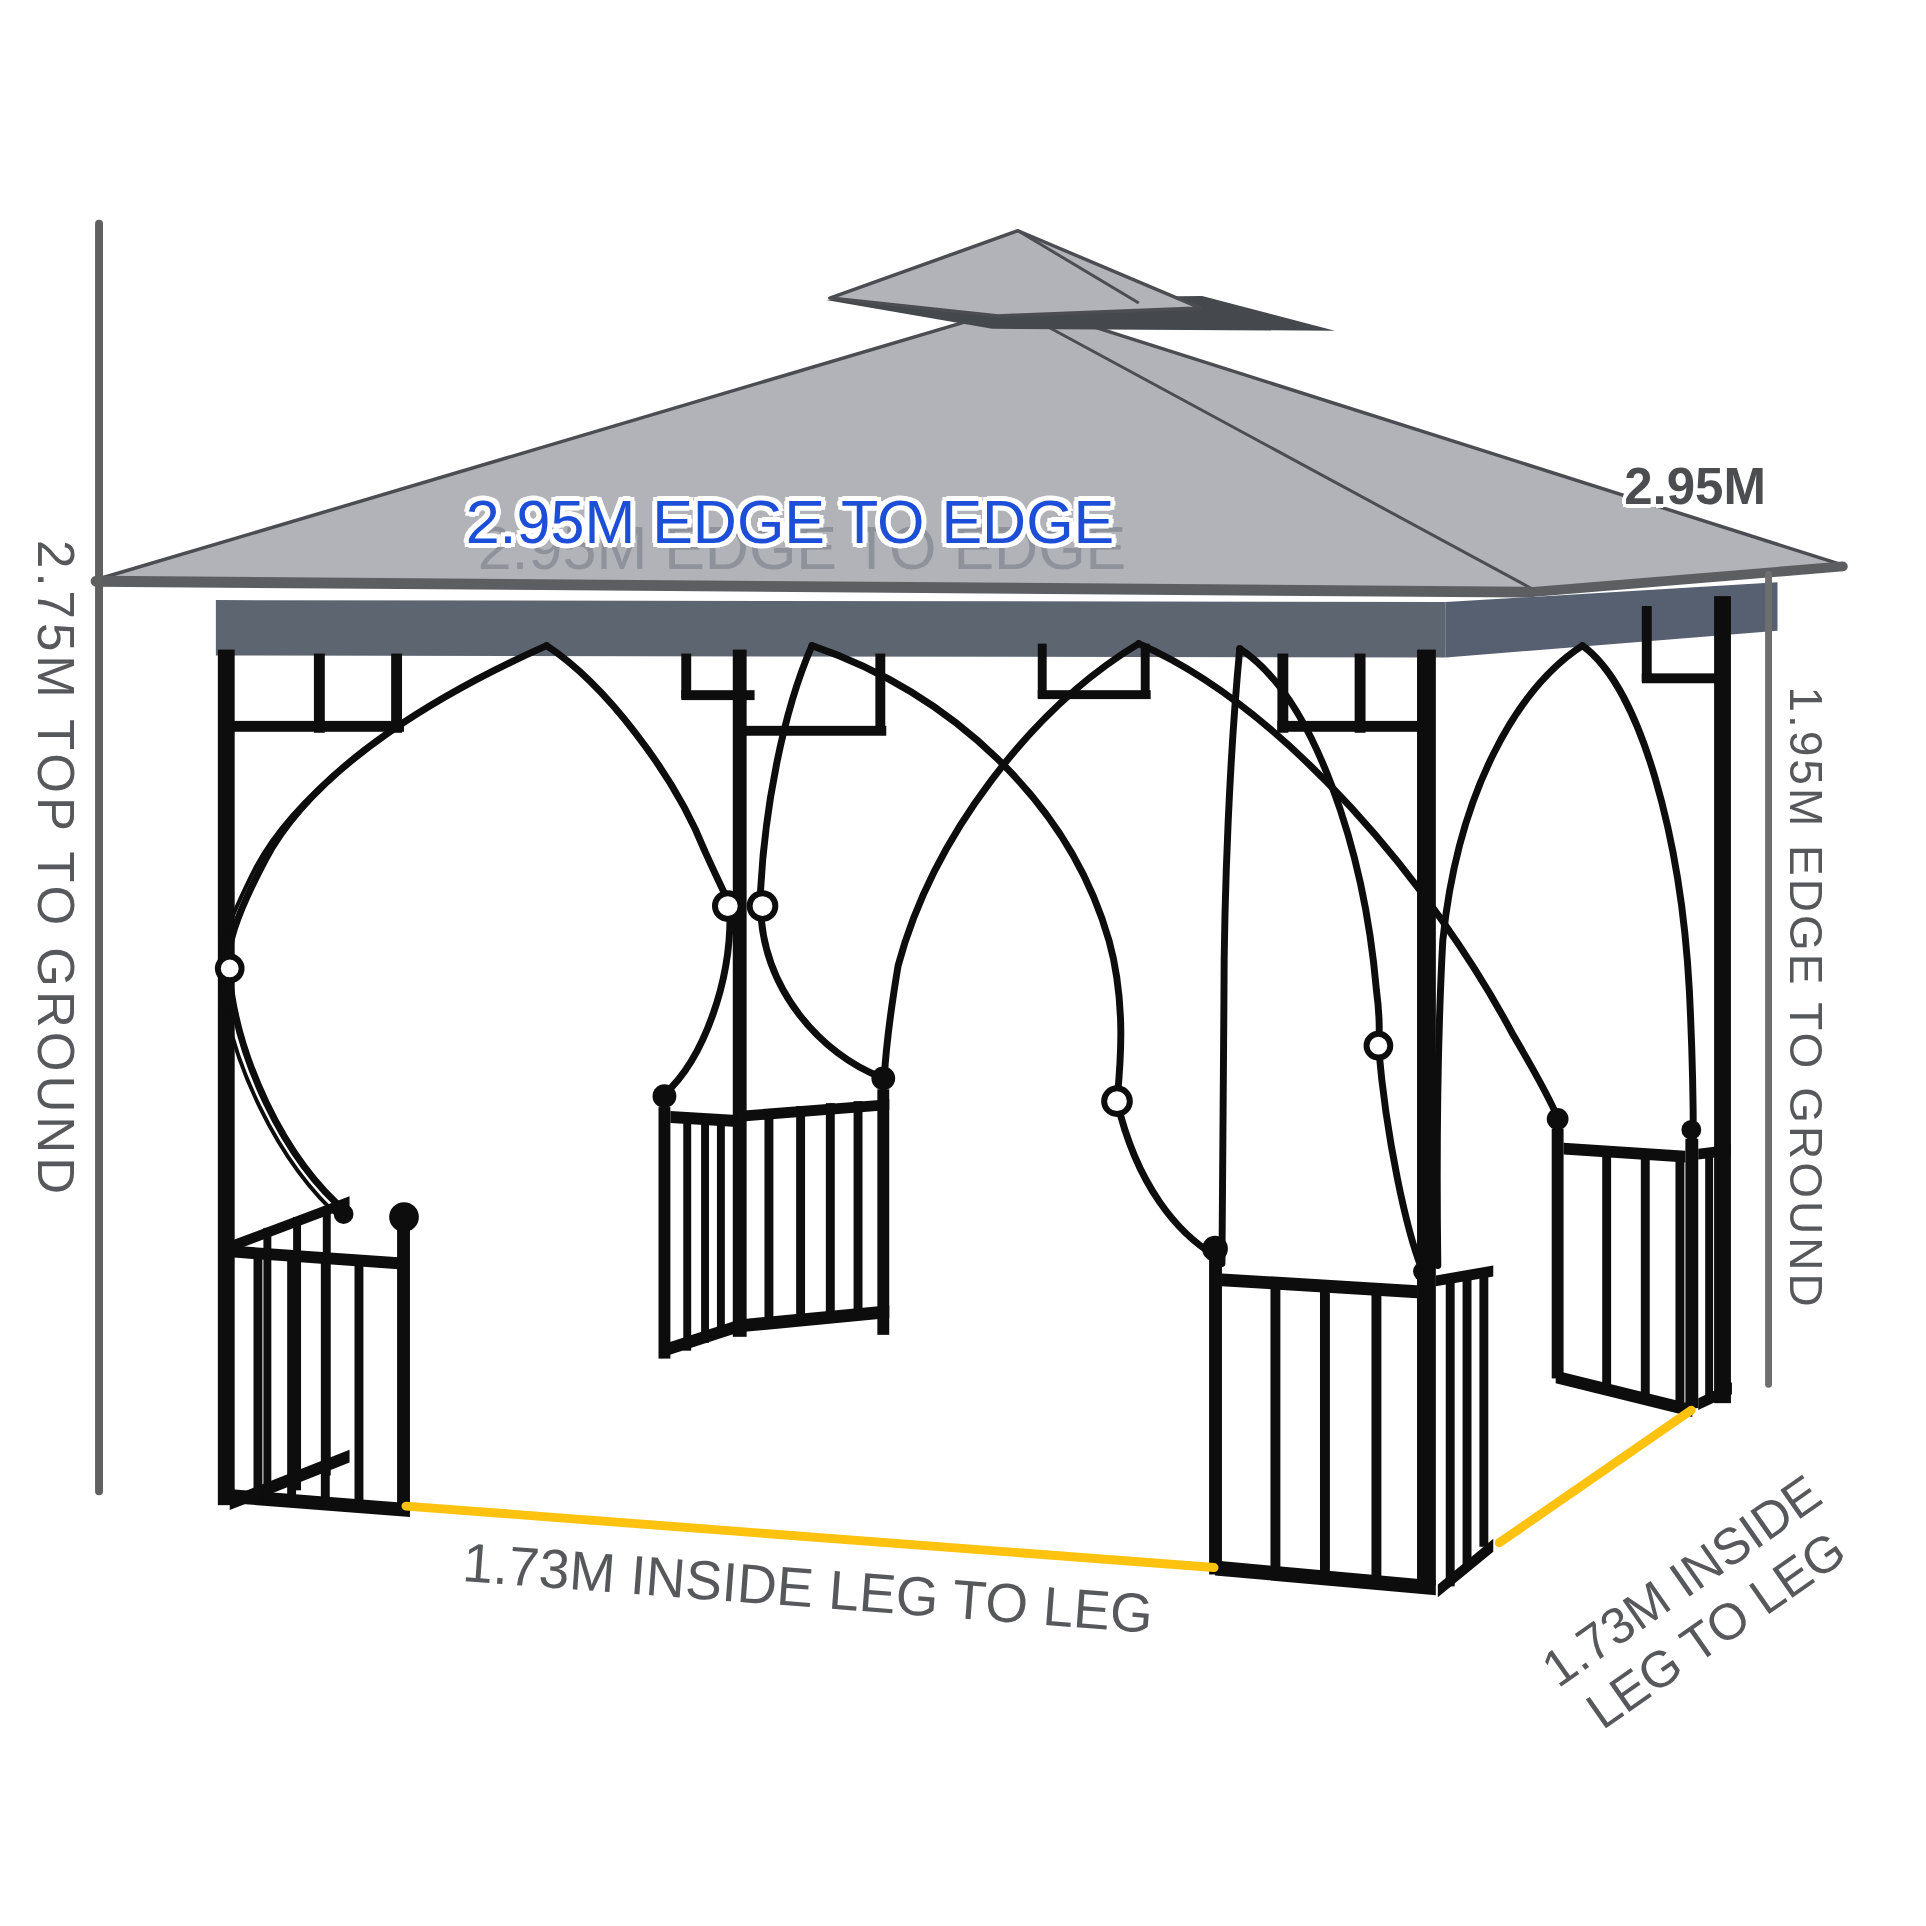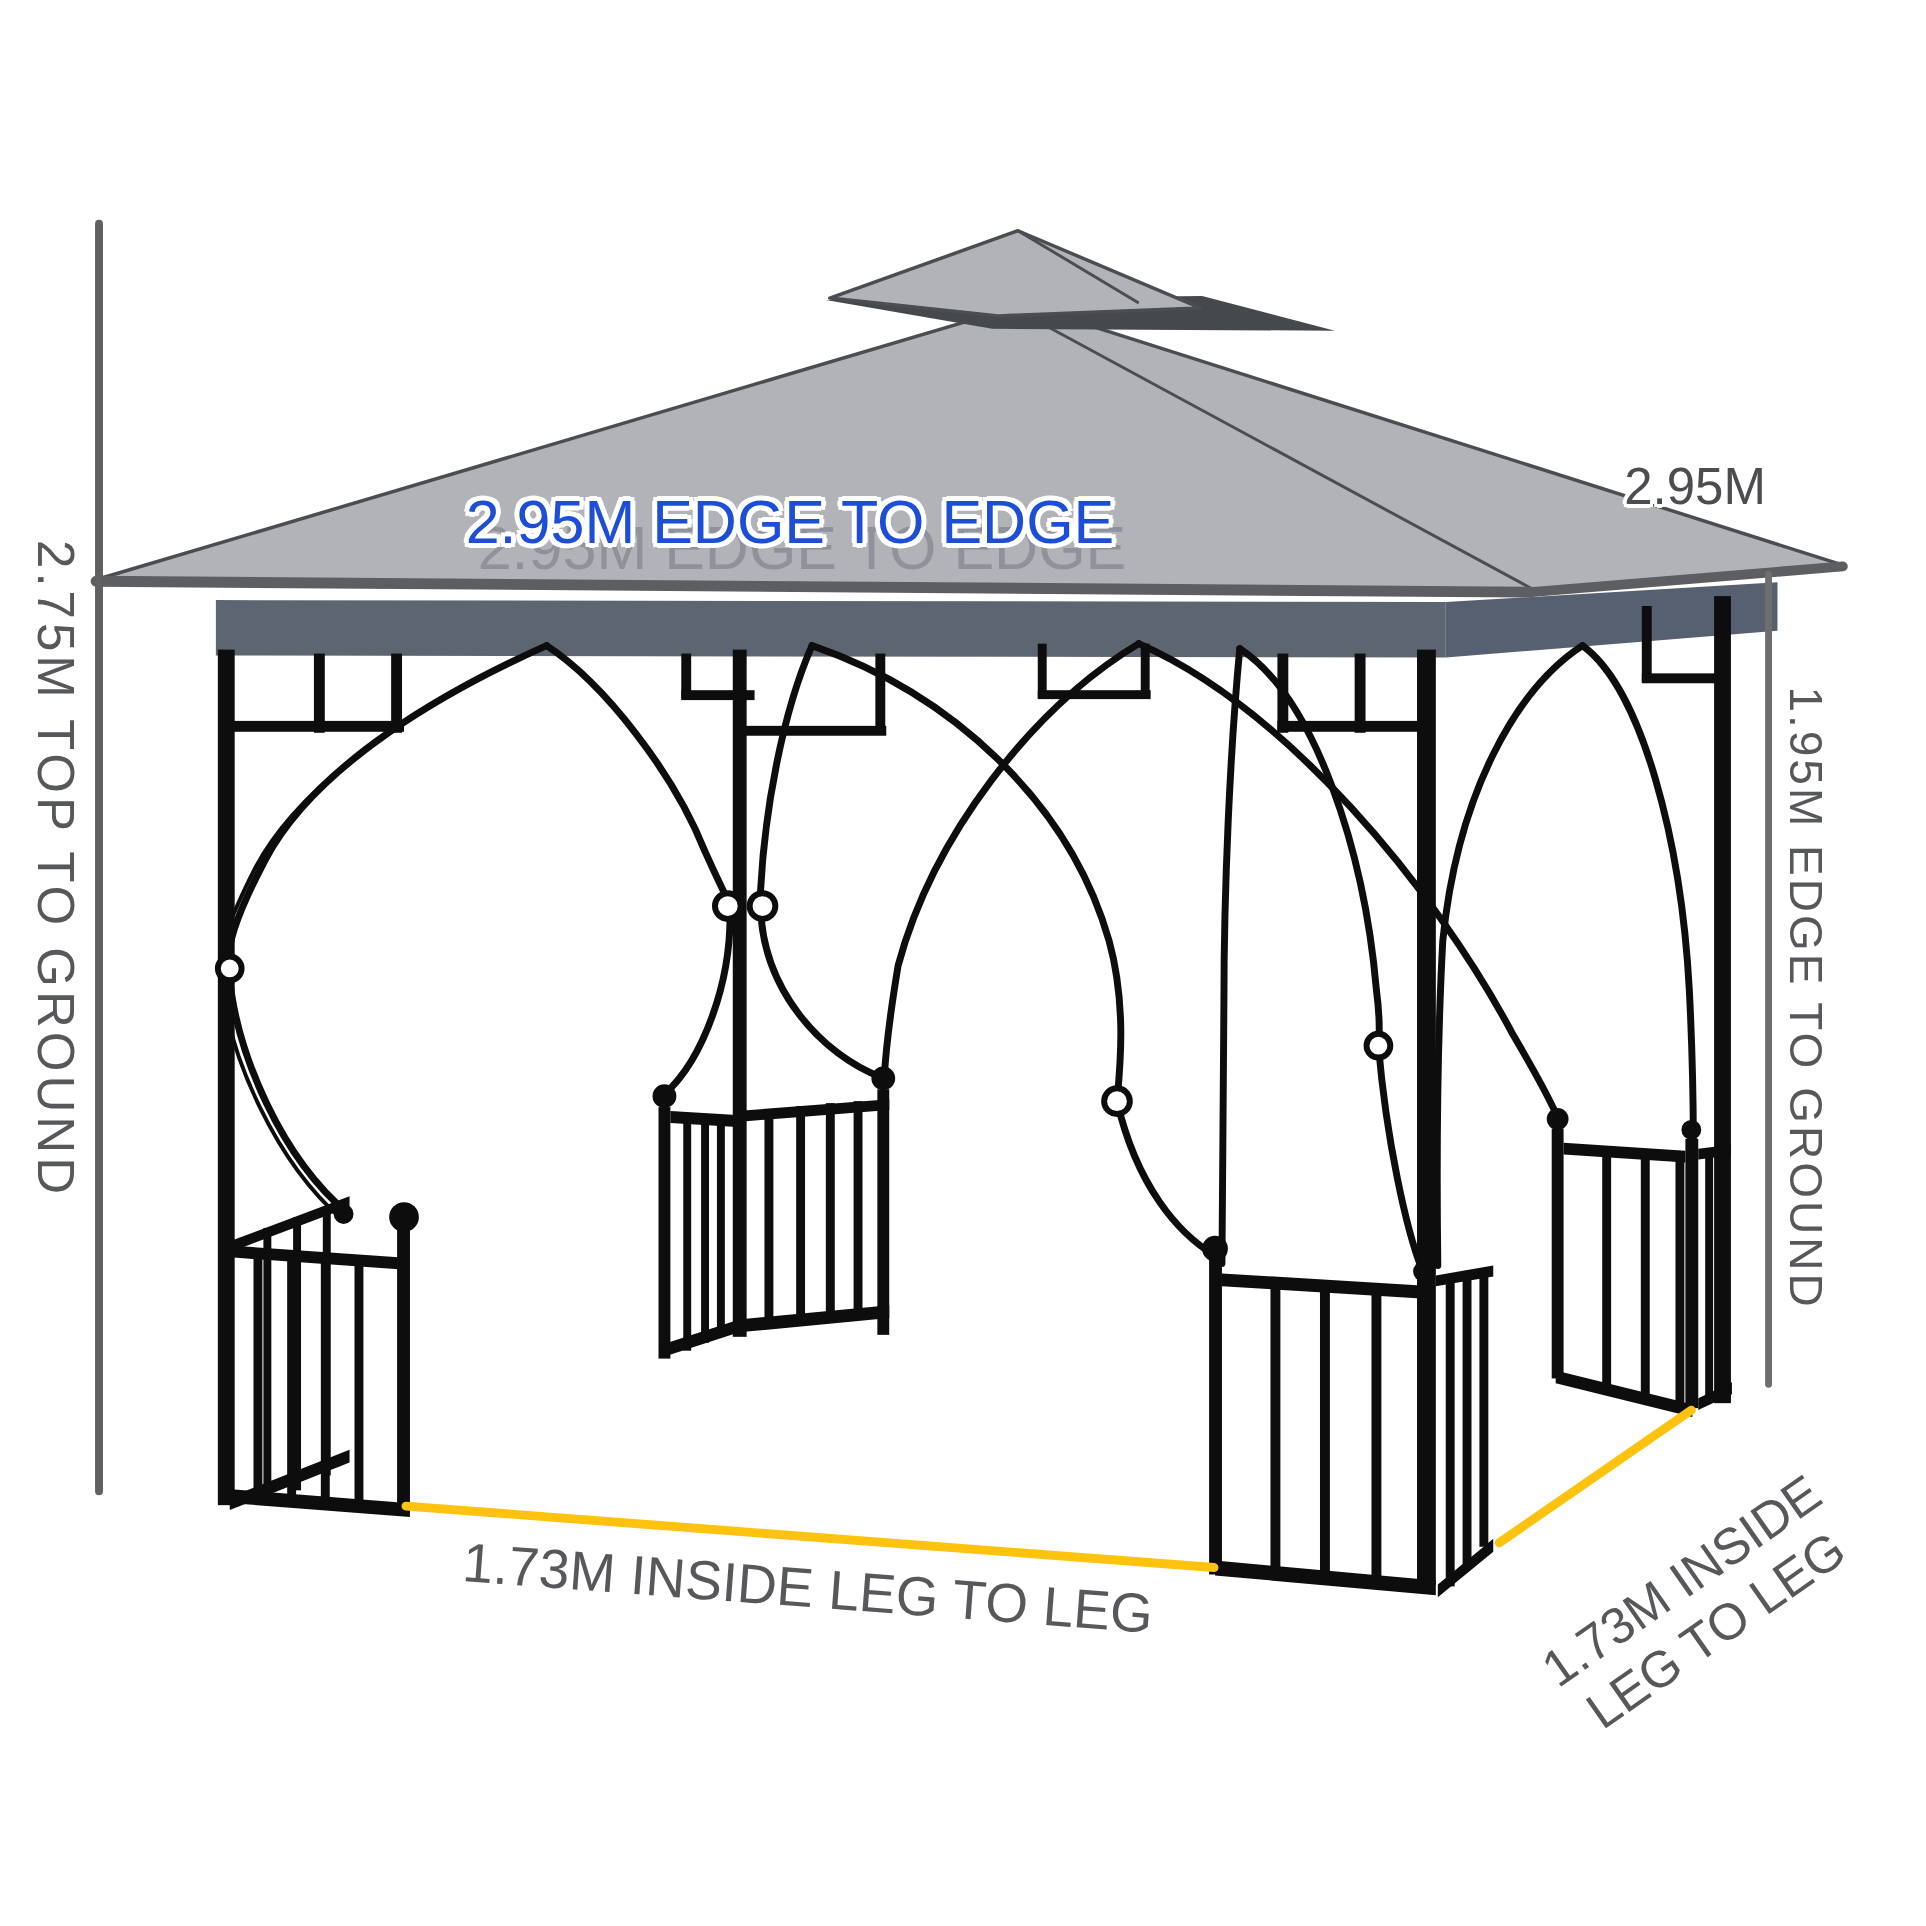--- a/index.html
+++ b/index.html
@@ -1,21 +1,21 @@
 <!DOCTYPE html>
 <html><head>
 <meta charset="utf-8">
 <style>
   html,body{margin:0;padding:0;background:#ffffff;}
   .stage{position:relative;width:1927px;height:1927px;background:#ffffff;overflow:hidden;
          font-family:"Liberation Sans","DejaVu Sans",sans-serif;}
   .stage svg{position:absolute;left:0;top:0;}
   .lbl{position:absolute;color:#57585b;white-space:nowrap;font-weight:400;}
   .halo{text-shadow:-3px -3px 0 #fff,3px -3px 0 #fff,-3px 3px 0 #fff,3px 3px 0 #fff,
-        0 -4px 0 #fff,0 4px 0 #fff,-4px 0 0 #fff,4px 0 0 #fff;}
+        0 -4px 0 #fff,0 4px 0 #fff,-4px 0 0 #fff,4px 0 0 #fff;font-weight:bold;}
   .lbl-left{left:55px;top:869px;transform:translate(-50%,-50%);
             writing-mode:vertical-rl;font-size:51px;letter-spacing:4px;}
   .lbl-right{left:1806px;top:998px;transform:translate(-50%,-50%);
              writing-mode:vertical-rl;font-size:46px;letter-spacing:3px;}
   .lbl-roof{left:790px;top:522px;transform:translate(-50%,-50%);
             font-size:61px;font-weight:500;color:#1d4ed8;
             text-shadow:-4px -4px 0 #fff,4px -4px 0 #fff,-4px 4px 0 #fff,4px 4px 0 #fff,
             0 -5px 0 #fff,0 5px 0 #fff,-5px 0 0 #fff,5px 0 0 #fff,12px 26px 0 #8f929a;}
   .lbl-topright{left:1695px;top:487px;transform:translate(-50%,-50%);
                 font-size:51px;line-height:1.35;text-align:center;color:#4c4d51;}

